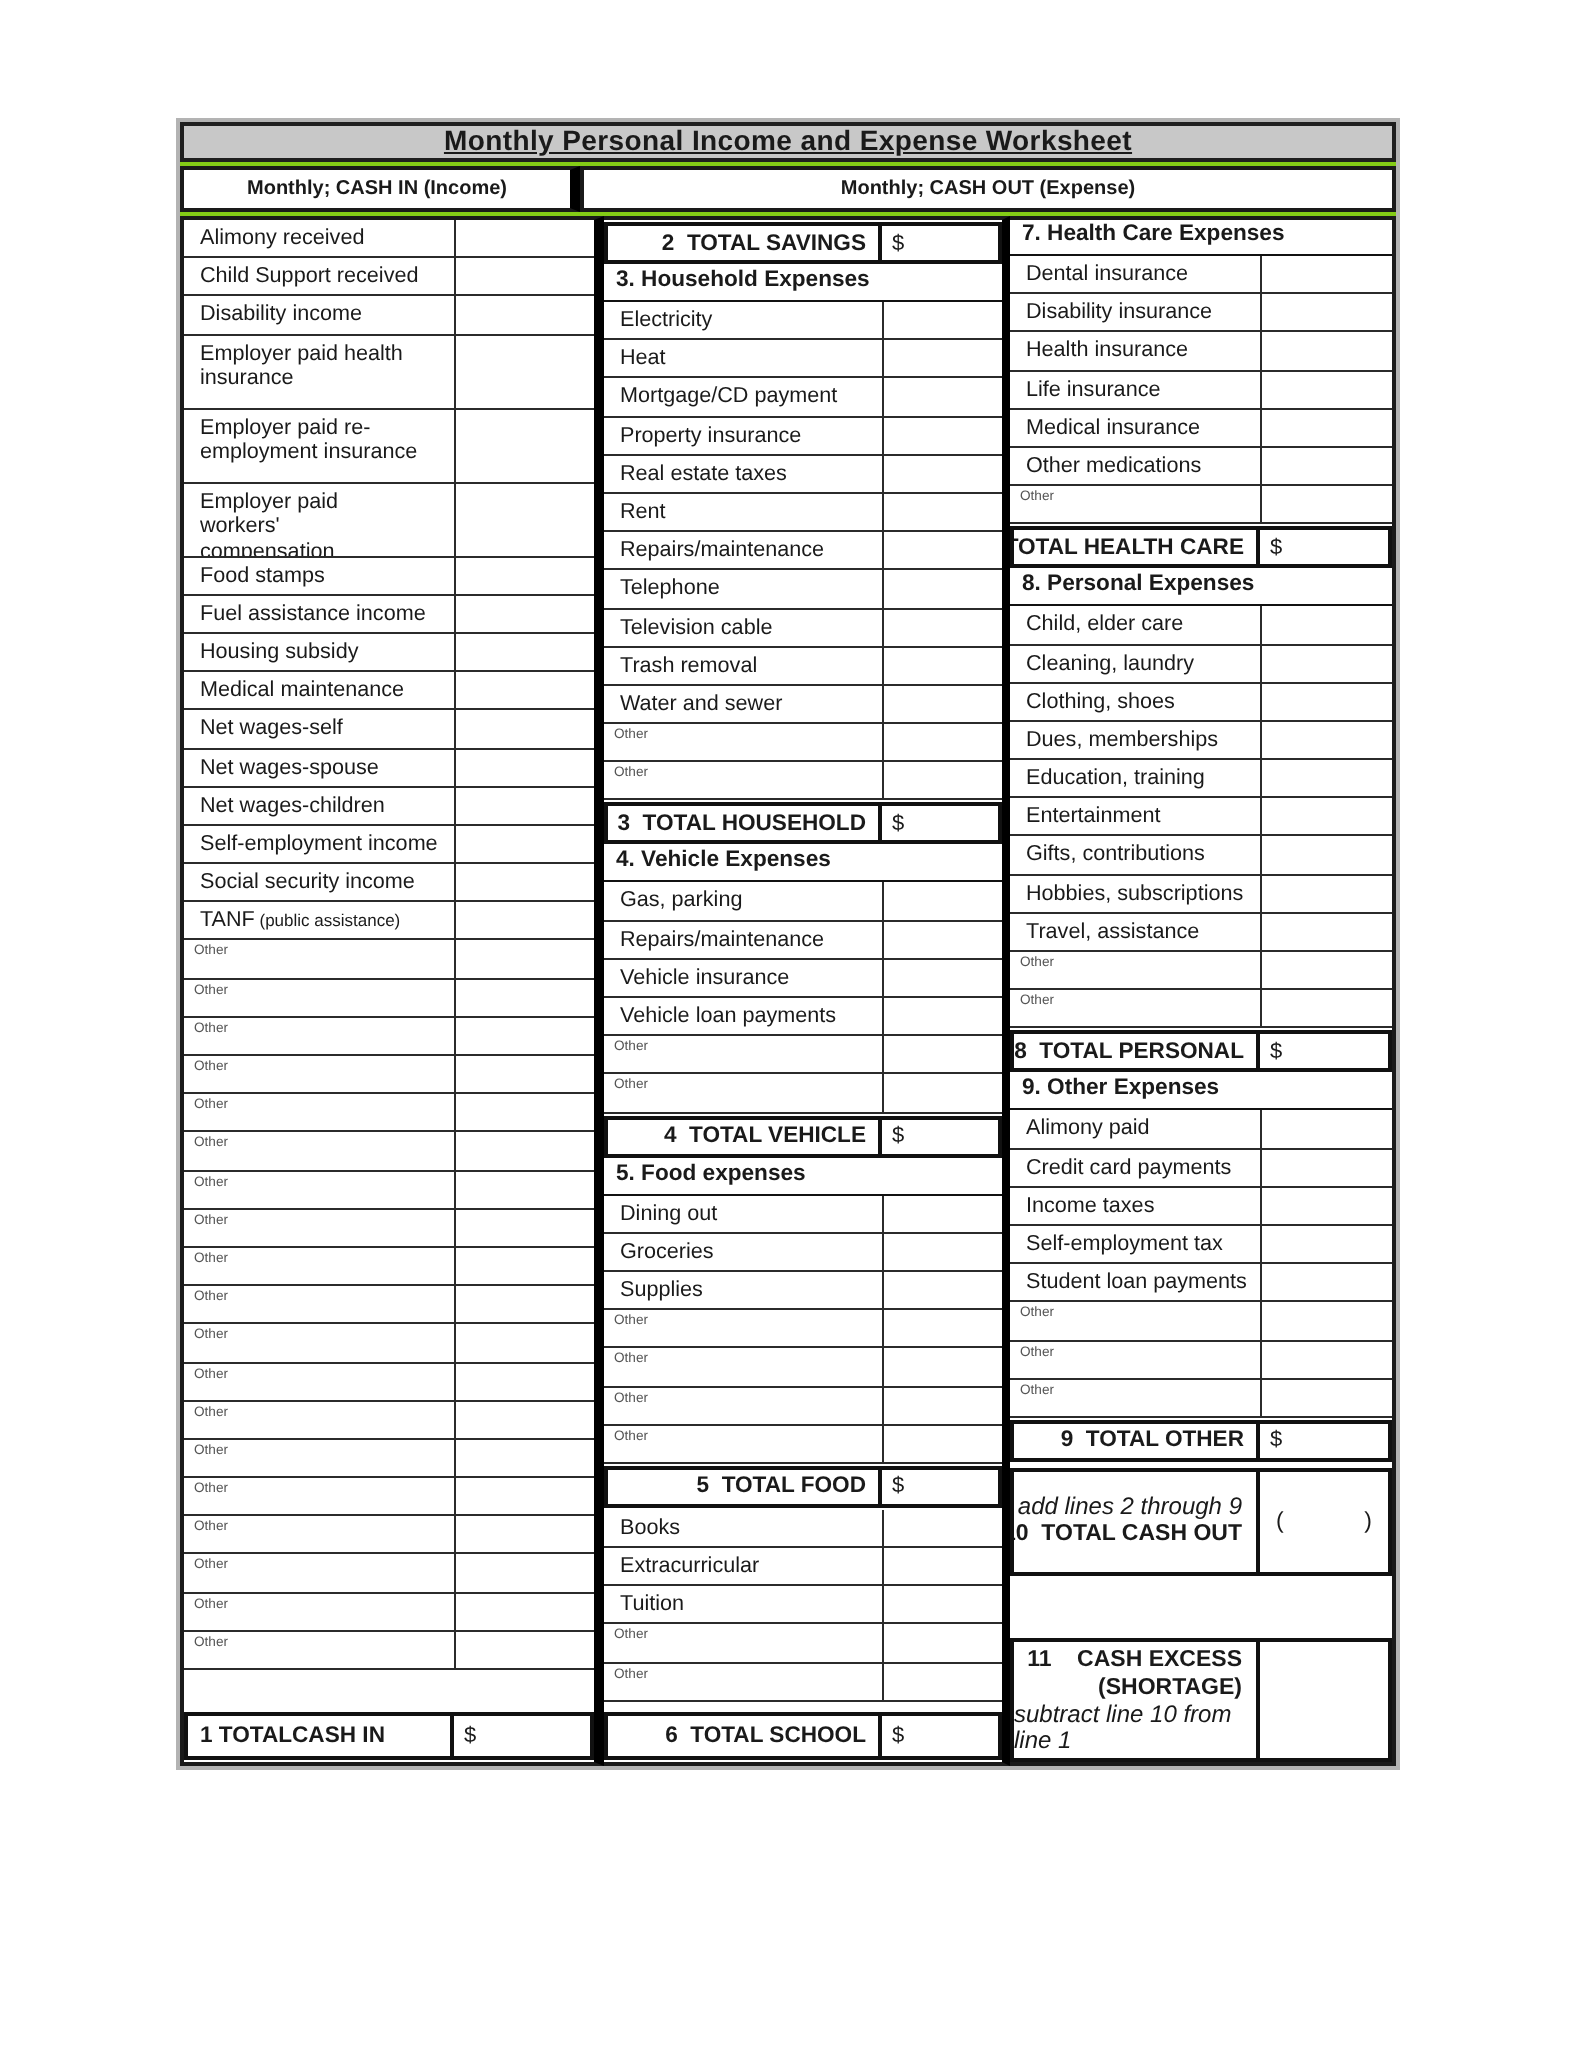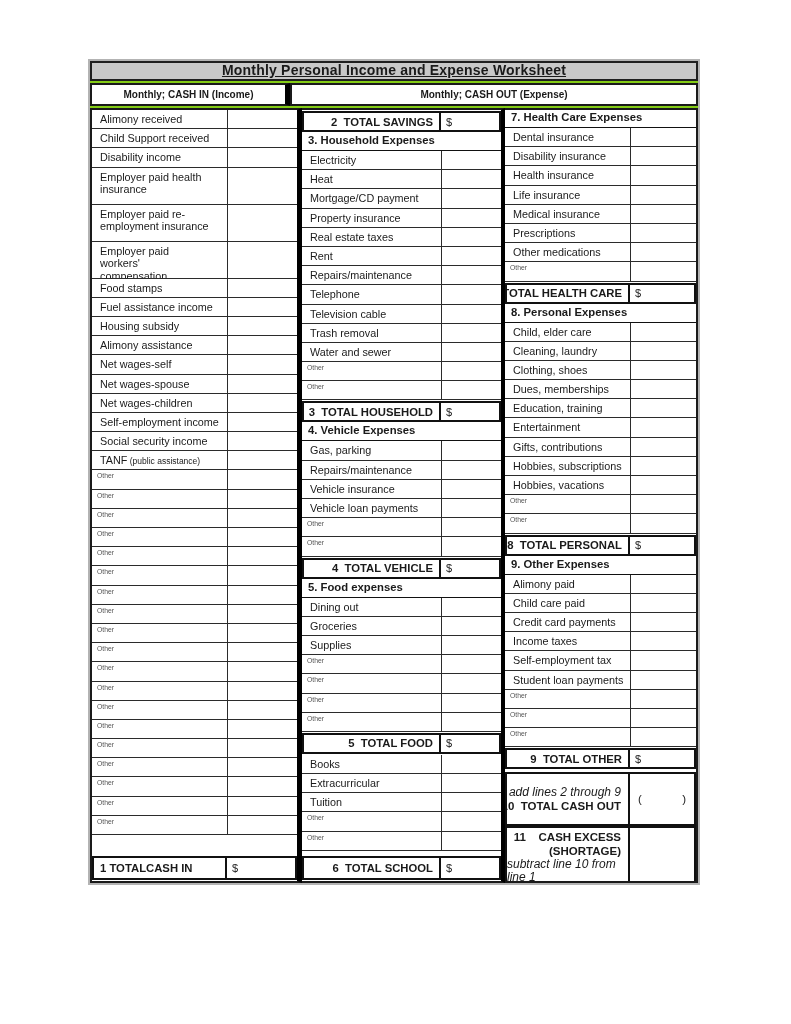--- a/index.html
+++ b/index.html
@@ -112,21 +112,21 @@
         </div>
         <div class="row">
           <div class="lbl">Fuel assistance income</div>
           <div class="val"></div>
         </div>
         <div class="row">
           <div class="lbl">Housing subsidy</div>
           <div class="val"></div>
         </div>
         <div class="row">
-          <div class="lbl">Alimony assistance</div>
+          <div class="lbl">Medical maintenance</div>
           <div class="val"></div>
         </div>
         <div class="row">
           <div class="lbl">Net wages-self</div>
           <div class="val"></div>
         </div>
         <div class="row">
           <div class="lbl">Net wages-spouse</div>
           <div class="val"></div>
         </div>
@@ -404,24 +404,20 @@
         </div>
         <div class="row">
           <div class="lbl">Life insurance</div>
           <div class="val"></div>
         </div>
         <div class="row">
           <div class="lbl">Medical insurance</div>
           <div class="val"></div>
         </div>
         <div class="row">
-          <div class="lbl">Prescriptions</div>
-          <div class="val"></div>
-        </div>
-        <div class="row">
           <div class="lbl">Other medications</div>
           <div class="val"></div>
         </div>
         <div class="row other">
           <div class="lbl">Other</div>
           <div class="val"></div>
         </div>
         <div class="trow">
           <div class="tlbl">7  TOTAL HEALTH CARE</div>
           <div class="tval">
@@ -455,44 +451,40 @@
         </div>
         <div class="row">
           <div class="lbl">Gifts, contributions</div>
           <div class="val"></div>
         </div>
         <div class="row">
           <div class="lbl">Hobbies, subscriptions</div>
           <div class="val"></div>
         </div>
         <div class="row">
-          <div class="lbl">Hobbies, vacations</div>
+          <div class="lbl">Travel, assistance</div>
           <div class="val"></div>
         </div>
         <div class="row other">
           <div class="lbl">Other</div>
           <div class="val"></div>
         </div>
         <div class="row other">
           <div class="lbl">Other</div>
           <div class="val"></div>
         </div>
         <div class="trow">
           <div class="tlbl">8  TOTAL PERSONAL</div>
           <div class="tval">
             <span>$</span>
           </div>
         </div>
         <div class="sec-hdr">9. Other Expenses</div>
         <div class="row">
           <div class="lbl">Alimony paid</div>
-          <div class="val"></div>
-        </div>
-        <div class="row">
-          <div class="lbl">Child care paid</div>
           <div class="val"></div>
         </div>
         <div class="row">
           <div class="lbl">Credit card payments</div>
           <div class="val"></div>
         </div>
         <div class="row">
           <div class="lbl">Income taxes</div>
           <div class="val"></div>
         </div>

